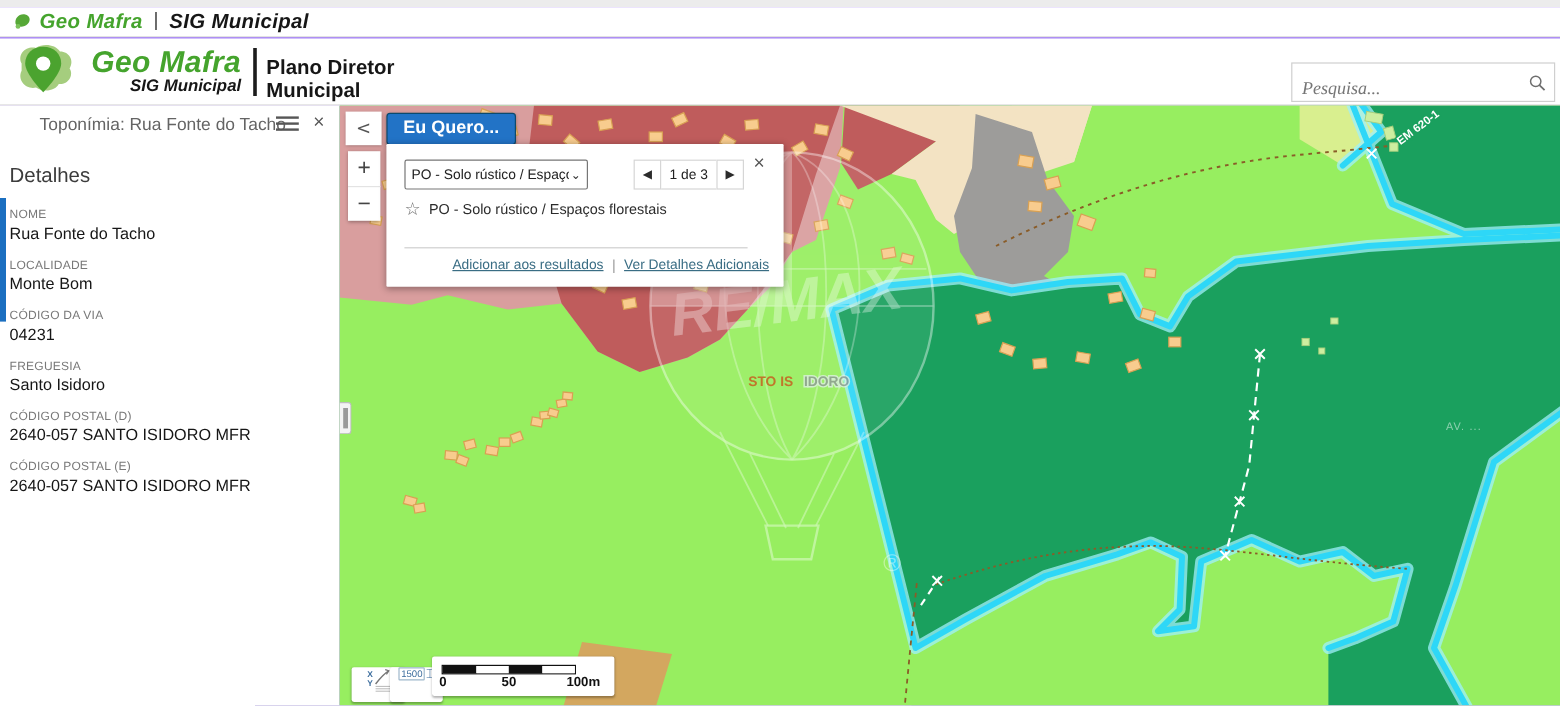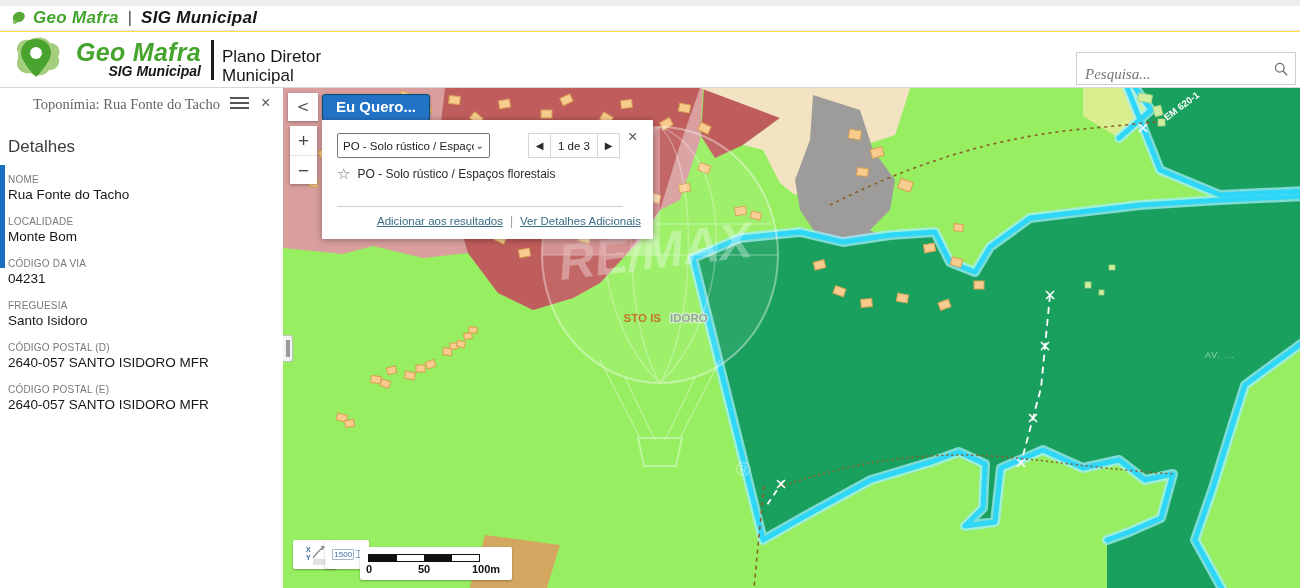--- a/index.html
+++ b/index.html
@@ -1,40 +1,40 @@
 <!DOCTYPE html>
 <html style="--light-green: #97ee60; --dark-green: #1aa05e; --cyan: #2ed7f7; --cyan-glow: #9ff0fc; --pink: #d99e9e; --dark-red: #bf5c5c; --cream: #f3e3c3; --gray-zone: #9d9c9a; --tan: #d3a75f; --pale-yellow: #d9ef8f; --building: #f8cc8e; --building-border: #d8a053; --accent-blue: #1b6fc0; --link: #3a6d84; --brand-green: #45a42d;"><head>
 <meta charset="utf-8">
 <style>
   * { margin:0; padding:0; box-sizing:border-box; }
   html,body { font-family:"Liberation Sans", sans-serif; background:#fff; }
-  #app { position:relative; width:1300px; height:588px; overflow:hidden; background:#fde047; }
+  #app { position:relative; width:1300px; height:588px; overflow:hidden; background:#8b5cf6; }
 
   
   .topstrip { position:absolute; left:0; top:0; width:1300px; height:6px; background:#ececec; }
   .topbar { position:absolute; left:0; top:6px; width:1300px; height:25px; background:#fff; border-bottom:1px solid #e2e2e2; display:flex; align-items:center; padding-left:10px; }
   .topbar .brand { color:var(--brand-green); font-weight:800; font-size:17px; font-style:italic; margin-left:5px; letter-spacing:.3px;}
   .topbar .sep { color:#444; font-size:16px; margin:0 9px; font-weight:400;}
   .topbar .product { color:#161616; font-weight:800; font-size:17px; font-style:italic; letter-spacing:.3px;}
 
   .header { position:absolute; left:0; top:32px; width:1300px; height:56px; background:#fff; border-bottom:1px solid #d7d7d7; display:flex; align-items:center; }
   .logo-wrap { display:flex; align-items:center; margin-left:12px; }
   .logo-stack { display:flex; flex-direction:column; align-items:flex-end; margin-left:6px; }
   .logo-stack .brand-big { color:var(--brand-green); font-weight:800; font-size:25px; font-style:italic; letter-spacing:.3px; line-height:24px;}
   .logo-stack .brand-sub { color:#161616; font-weight:800; font-size:14px; font-style:italic; line-height:15px;}
   .logo-divider { width:3px; height:40px; background:#1c1c1c; margin:0 8px 0 10px; }
-  .plan-title { color:#161616; font-weight:400; font-size:17px; line-height:19px;margin-top:12px; }
+  .plan-title { color:#161616; font-weight:700; font-size:17px; line-height:19px;margin-top:12px; }
   .search-box { position:absolute; right:4px; top:20px; width:220px; height:33px; border:1px solid #cfcfcf; background:#fff; display:flex; align-items:center; }
   .search-box input { border:0; outline:none; flex:1; font-size:15px; font-style:italic; color:#555; padding:0 8px; font-family:"Liberation Serif", serif; background:transparent;margin-top:12px;}
   .search-box svg { margin-right:6px; }
 
   
   .sidebar { position:absolute; left:0; top:88px; width:283px; height:500px; background:#fff; }
   .sb-head { position:absolute; left:0; top:0; width:283px; height:33px; }
-  .sb-title { position:absolute; left:33px; top:8px; font-size:14.5px; color:#646464;font-family:Liberation Serif, serif; }
+  .sb-title { position:absolute; left:33px; top:8px; font-size:14.5px; color:#646464; }
   .sb-burger { position:absolute; left:230px; top:9px; width:19px; height:14px; cursor:pointer;}
   .sb-burger span { display:block; height:2px; background:#565656; margin-bottom:3px;}
   .sb-close { position:absolute; left:261px; top:6px; font-size:16px; color:#565656; cursor:pointer; }
   .sb-section { position:absolute; left:8px; top:49px; font-size:17px; color:#3c3c3c; }
   .sb-accent { position:absolute; left:0; top:77px; width:5px; height:103px; background:var(--accent-blue); }
   .sb-fields { position:absolute; left:8px; top:85px; }
   .sb-field { margin-bottom:11px; }
   .sb-label { font-size:10px; color:#787878; letter-spacing:.2px; line-height:13px;}
   .sb-value { font-size:13.5px; color:#161616; line-height:18px;}
 
@@ -59,21 +59,21 @@
   .pp-result { position:absolute; left:15px; top:45px; display:flex; align-items:center; font-size:12px; color:#2b2b2b;}
   .pp-star { color:#707070; font-size:15px; margin-right:7px; cursor:pointer;}
   .pp-divider { position:absolute; left:15px; top:86px; width:286px; border-top:1px solid #cfcfcf;}
   .pp-links { position:absolute; left:15px; top:94px; font-size:11.5px; display:flex; align-items:center;margin-left:40px;}
   .pp-links a { color:var(--link); text-decoration:underline; cursor:pointer;}
   .pp-links .lsep { color:#9a9a9a; margin:0 7px; font-size:12px;}
 
   .edge-handle { position:absolute; left:0; top:247px; width:10px; height:27px; background:#f3f3f3; border:1px solid #bdbdbd; border-left:0; border-radius:0 3px 3px 0;}
   .edge-handle i { display:block; width:4px; height:17px; margin:4px auto; background:#9a9a9a;}
 
-  .mini-btn { position:absolute; top:452px; width:44px; height:29px; background:#fff; border-radius:2px; box-shadow:0 1px 2px rgba(0,0,0,.3); display:flex; align-items:center; justify-content:center; cursor:pointer;}
+  .mini-btn { position:absolute; top:468px; width:44px; height:29px; background:#fff; border-radius:2px; box-shadow:0 1px 2px rgba(0,0,0,.3); display:flex; align-items:flex-start; justify-content:center; cursor:pointer;}
   .scalebar { position:absolute; left:77px; top:459px; width:152px; height:33px; background:#fff; border-radius:2px; box-shadow:0 1px 2px rgba(0,0,0,.3);}
   .sb-bar { position:absolute; left:8px; top:7px; width:112px; height:8px; border:1px solid #111; display:flex;}
   .sb-seg { flex:1; }
   .sb-seg.b { background:#111; } .sb-seg.w { background:#fff; }
   .sb-num { position:absolute; top:16px; font-size:11px; font-weight:700; color:#111;}
   .scale-val { font-size:8px; color:#3d6e9e; border:1px solid #9eb8cc; padding:0 1px; border-radius:1px;}
   .scale-brk { color:#3d6e9e; font-size:11px; margin-left:1px;}
 </style>
 </head>
 <body>

